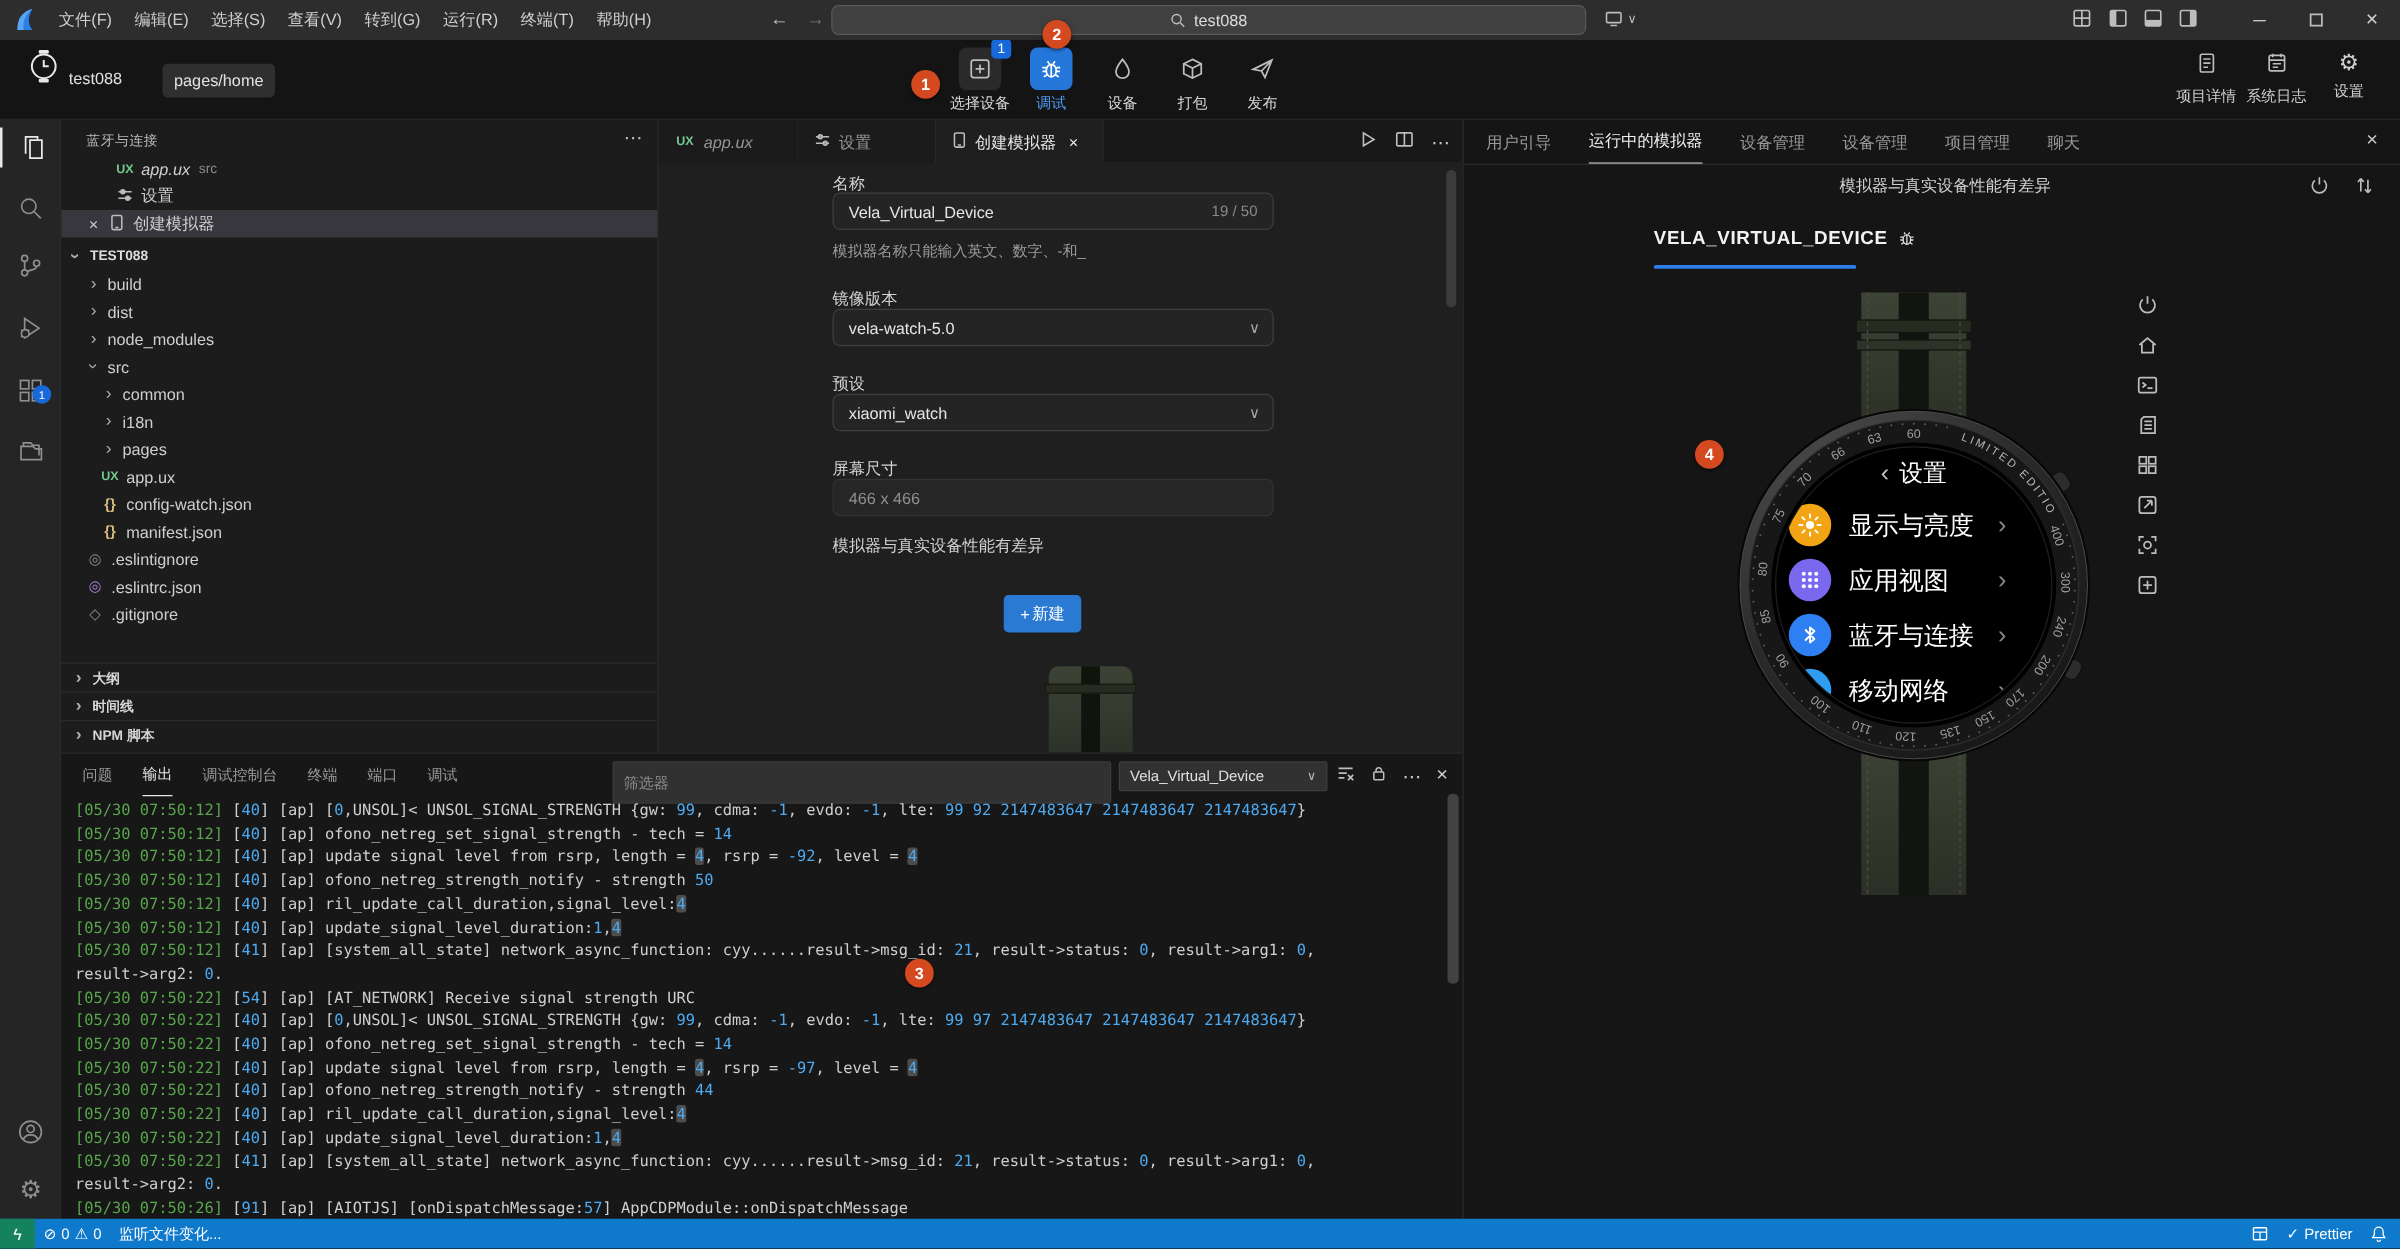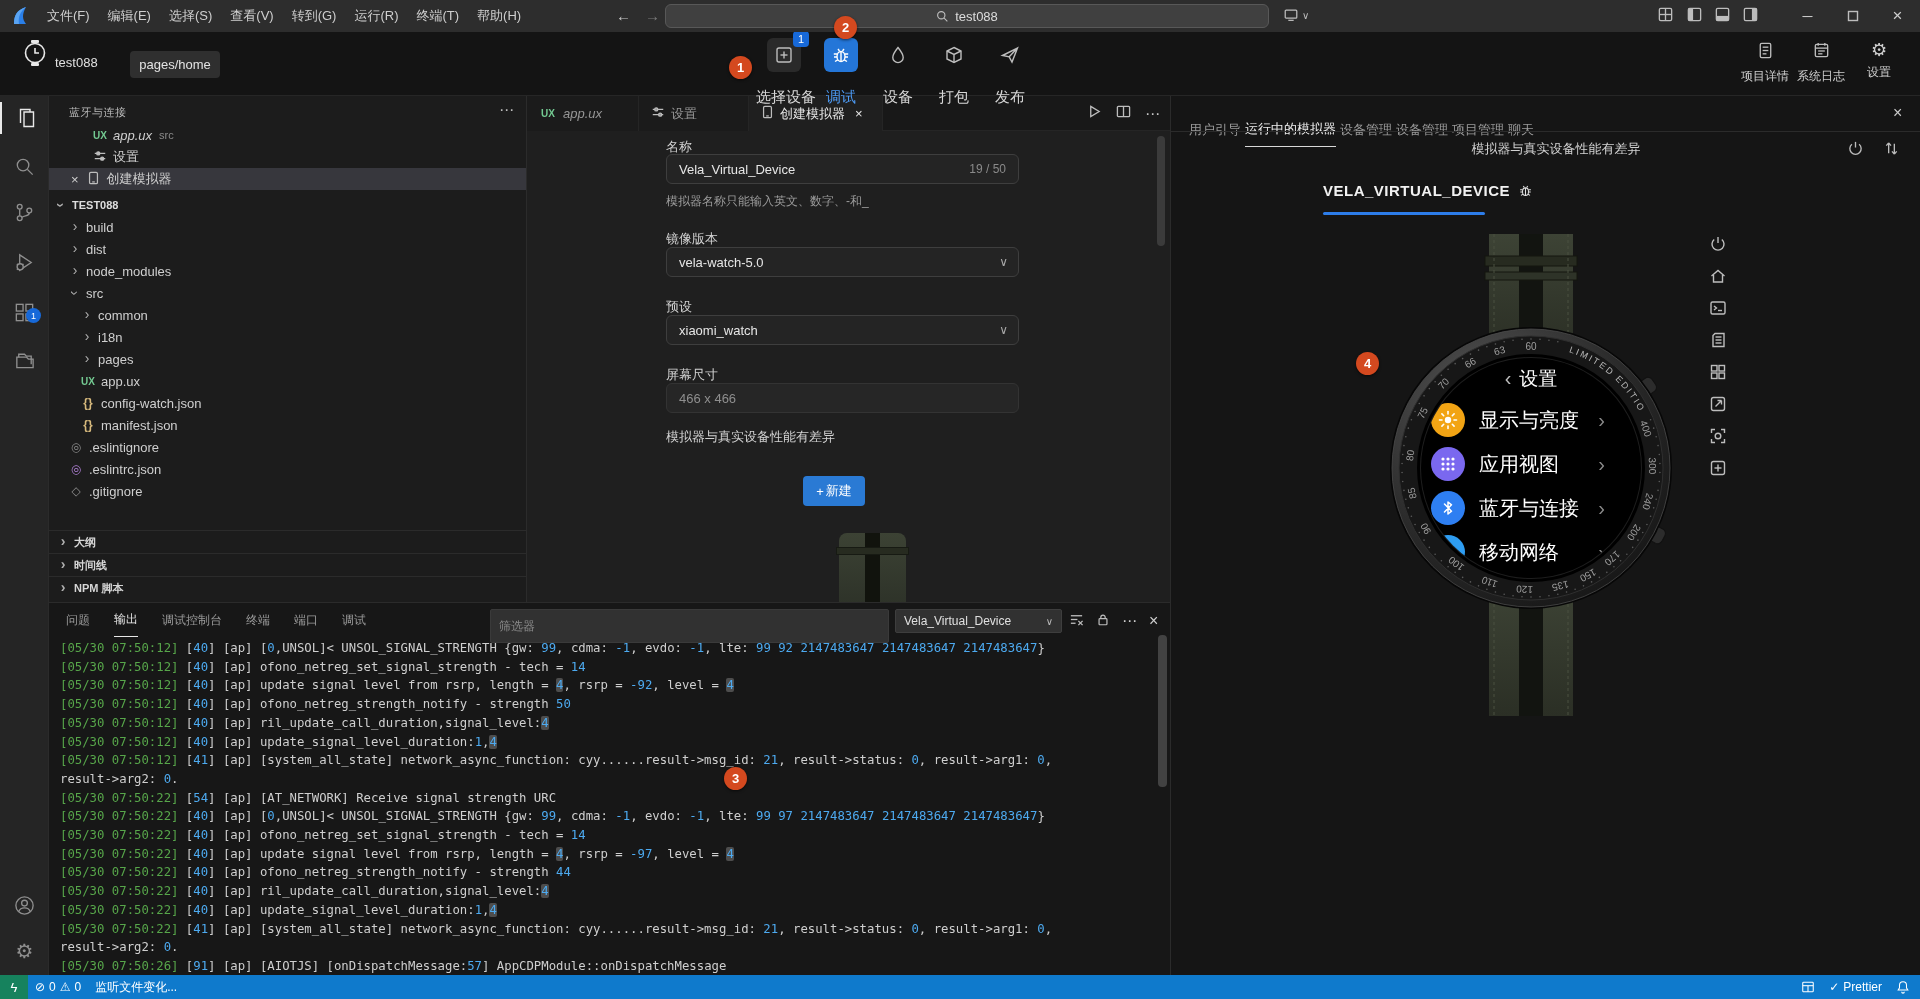--- a/index.html
+++ b/index.html
@@ -16,21 +16,21 @@
   .searchbox { position:absolute; left:665px; top:4px; width:604px; height:24px; background:#404040; border:1px solid #585858; border-radius:6px;
                display:flex; align-items:center; justify-content:center; gap:6px; font-size:13px; color:#dcdcdc; }
   .win-ctl { position:absolute; top:0; height:32px; width:45px; display:flex; align-items:center; justify-content:center; color:#cfcfcf; font-size:14px; }
   .lay-ic { position:absolute; top:6px; width:20px; height:20px; }
   
   .toolbar { position:absolute; left:0; top:32px; width:1920px; height:64px; background:#141414; border-bottom:1px solid #262626; z-index:4; }
   .pill-btn { position:absolute; left:130px; top:19px; width:90px; height:27px; background:#2f2f2f; border-radius:4px; color:#e3e3e3; font-size:13px;
               display:flex; align-items:center; justify-content:center; }
   .tb-act { position:absolute; top:6px; width:56px; text-align:center; }
   .tb-act .box { width:34px; height:34px; margin:0 auto; border-radius:6px; display:flex; align-items:center; justify-content:center; position:relative; }
-  .tb-act .lbl { font-size:15px; color:#d6d6d6; margin-top:16px; white-space:nowrap; }
+  .tb-act .lbl { font-size:12px; color:#d6d6d6; margin-top:2px; white-space:nowrap; }
   .tb-act.active .box { background:#2476d8; }
   .tb-act.active .lbl { color:#4d9bf5; }
   .tb-act .box.dark { background:#2a2a2a; }
   .blue-badge { position:absolute; right:-8px; top:-7px; min-width:16px; height:16px; background:#1769d9; color:#fff; font-size:11px; border-radius:4px;
                 display:flex; align-items:center; justify-content:center; padding:0 3px; }
   .tb-right { position:absolute; top:9px; width:54px; text-align:center; }
   .tb-right .lbl { font-size:12px; color:#cfcfcf; margin-top:4px; white-space:nowrap; }
   
   .activitybar { position:absolute; left:0; top:96px; width:49px; height:879px; background:#252525; border-right:1px solid #2b2b2b; }
   .act-ic { position:absolute; left:0; width:49px; height:44px; display:flex; align-items:center; justify-content:center; color:#8f8f8f; }
@@ -79,21 +79,21 @@
   .p-filter::placeholder { color:#8b8b8b; }
   .p-select { position:absolute; left:846px; top:6px; width:167px; height:24px; background:#313131; border:1px solid #3e3e3e; border-radius:2px;
               font-size:12px; color:#e0e0e0; display:flex; align-items:center; padding:0 8px; justify-content:space-between; }
   .p-ics { position:absolute; left:1020px; top:6px; display:flex; gap:12px; align-items:center; height:24px; color:#cfcfcf; }
   .log { position:absolute; left:11px; top:36px; width:1095px; font-family:"DejaVu Sans Mono","Liberation Mono",monospace;
          font-size:12.3px; line-height:18.7px; color:#cfcfcf; white-space:pre; }
   .ts { color:#57a64a; } .num { color:#4daaf0; } .mk { background:#4d4d4d; border-radius:2px; }
   .scroll-v { position:absolute; background:#424242; border-radius:4px; }
   
   .rpanel { position:absolute; left:1170px; top:96px; width:750px; height:879px; background:#151515; border-left:1px solid #2b2b2b; overflow:hidden; }
-  .r-tabs { position:absolute; left:18px; top:16px; height:35px; display:flex; gap:4px; align-items:center; }
+  .r-tabs { position:absolute; left:18px; top:0; height:35px; display:flex; gap:30px; align-items:center; }
   .r-tab { font-size:13px; color:#9a9a9a; height:35px; display:flex; align-items:center; white-space:nowrap; }
   .r-tab.on { color:#eeeeee; border-bottom:1px solid #d8d8d8;font-family:Liberation Mono, monospace; }
   .r-border { position:absolute; left:0; top:35px; width:750px; height:1px; background:#2b2b2b; }
   .perf-note { position:absolute; left:85px; top:44px; width:600px; text-align:center; font-size:13px; color:#d2d2d2; }
   .dev-title { position:absolute; left:152px; top:86px; font-size:15px; font-weight:bold; color:#f2f2f2; letter-spacing:.5px; display:flex; gap:8px; align-items:center; }
   .dev-underline { position:absolute; left:152px; top:116px; width:162px; height:3px; background:#2d7de9; border-radius:2px; }
   .wscreen { position:absolute; left:250px; top:262px; width:220px; height:220px; border-radius:50%; background:#000; overflow:hidden; }
   .ws-head { position:absolute; left:0; top:8px; width:220px; text-align:center; font-size:19px; color:#fff; }
   .ws-head .back { color:#c0c0c0; margin-right:8px; font-size:20px; }
   .ws-row { position:absolute; left:0; width:220px; height:44px; display:flex; align-items:center; }

